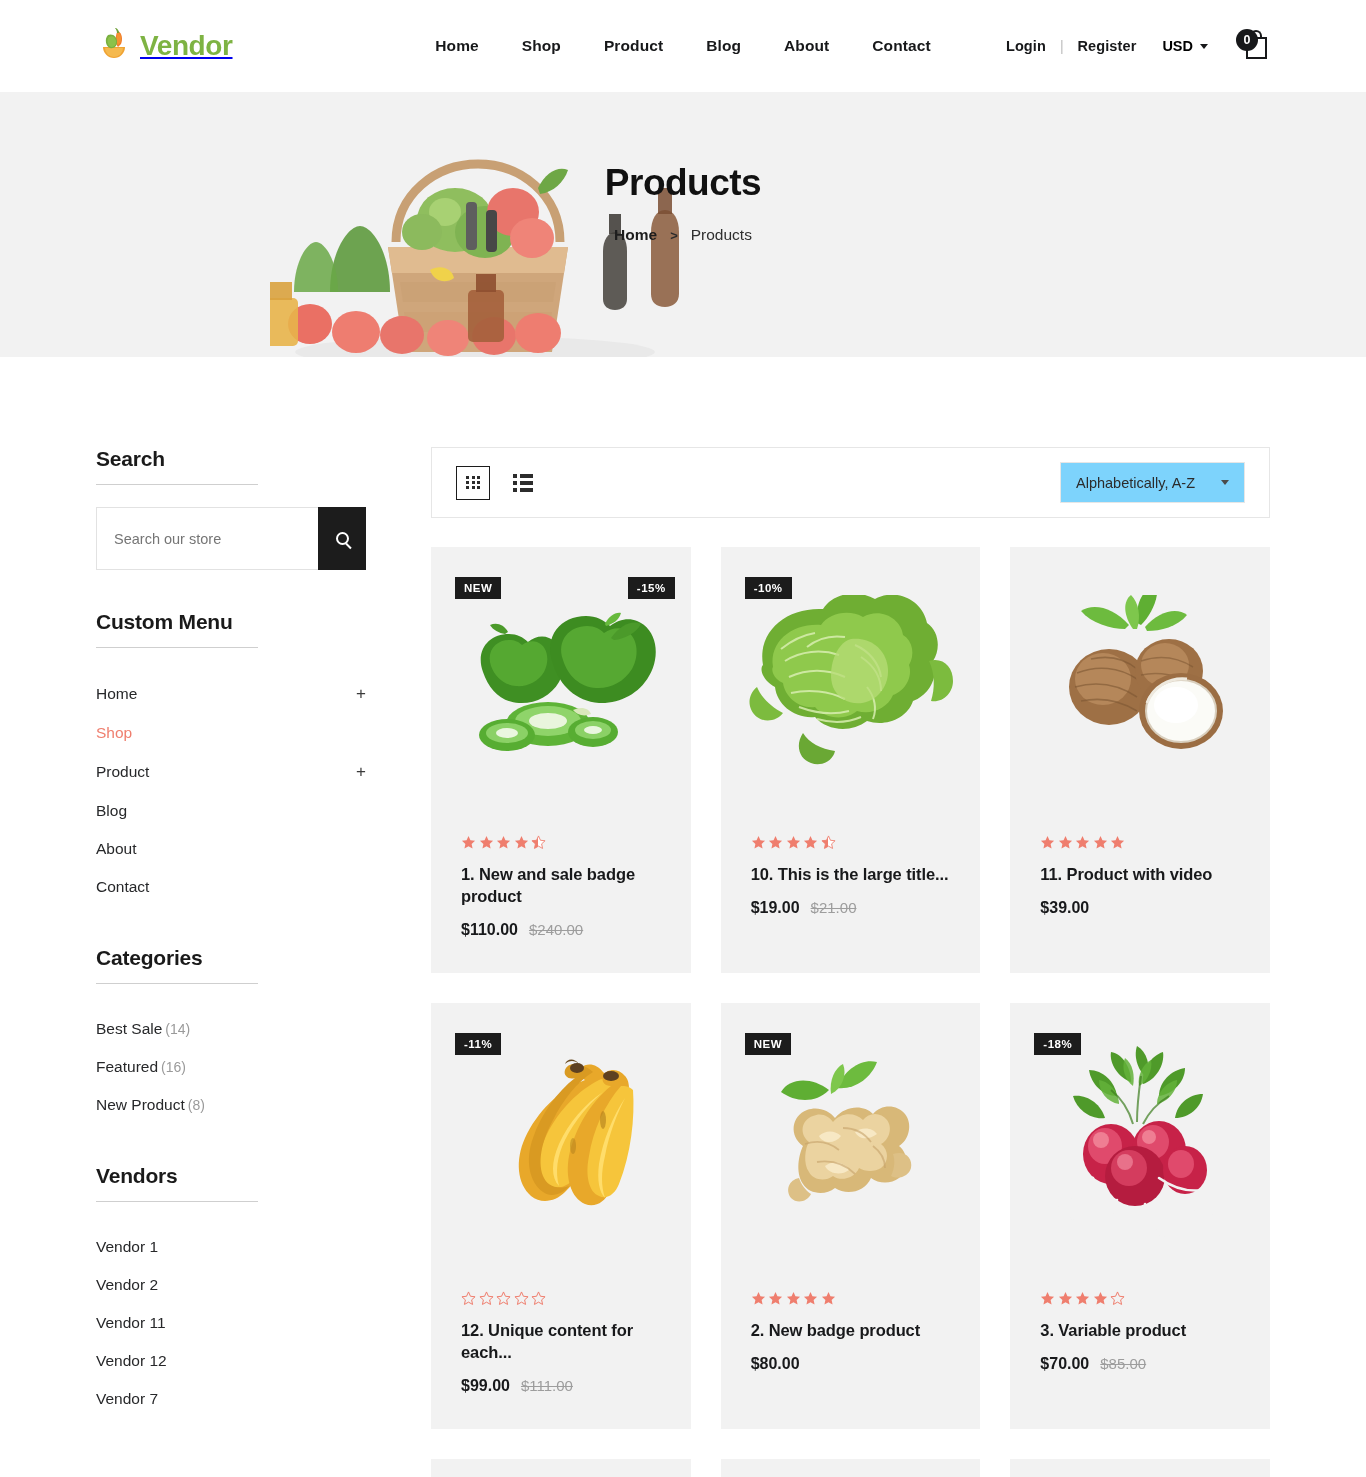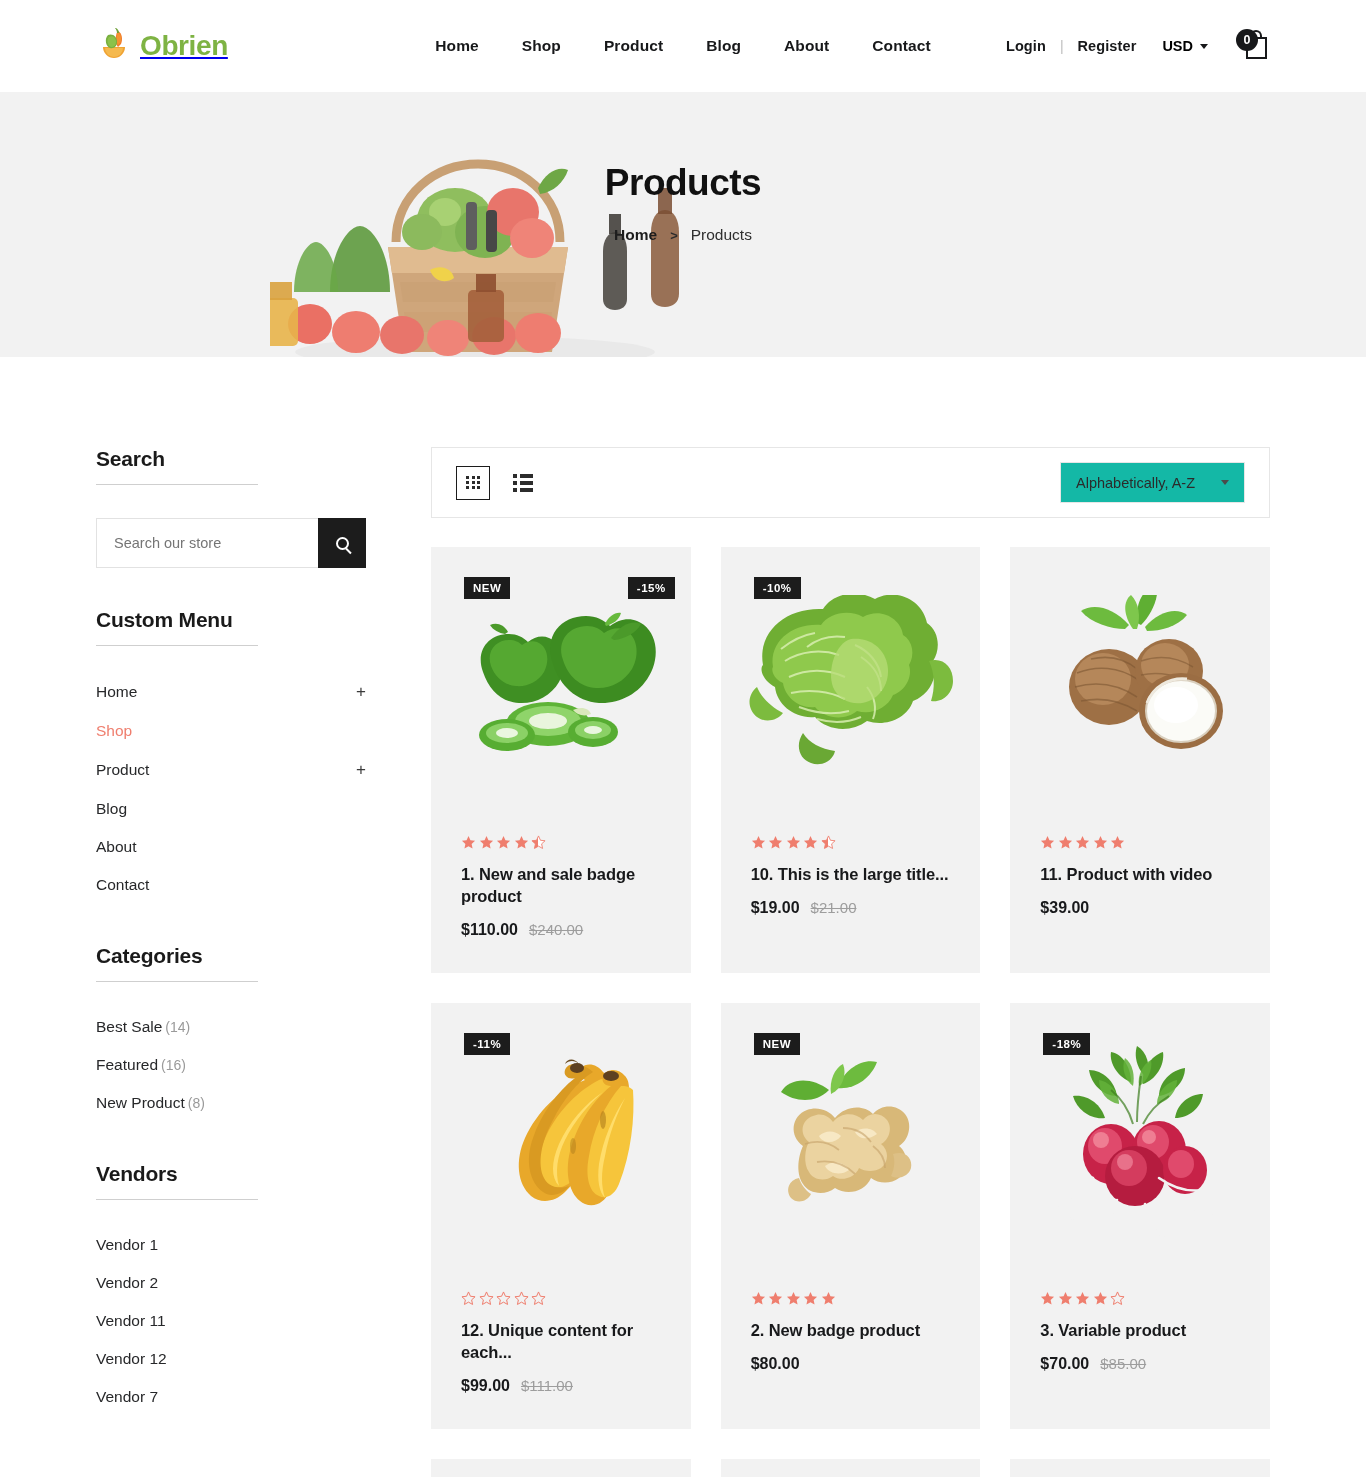--- a/index.html
+++ b/index.html
@@ -99,21 +99,21 @@
   
   .widget { margin-bottom: 0px; }
   .widget + .widget { margin-top: 40px; }
   .widget-title {
     font-size: 21px; font-weight: bold; color: #1a1a1a;
     letter-spacing: -0.2px; font-family: "Liberation Sans", sans-serif;
   }
   .widget-rule {
     width: 162px; height: 1px; background: #cfcfcf; margin-top: 13px;
   }
-  .search-row { display: flex; margin-top: 33px; height: 50px; width: 270px; }
+  .search-row { display: flex; margin-top: 22px; height: 63px; width: 270px; }
   .search-input {
     flex: 1; border: 1px solid #e2e2e2; border-right: none;
     padding: 0 17px; font-size: 14.5px; color: #8d8d8d;
     font-family: "Liberation Sans", sans-serif; outline: none; background: #fff;
   }
   .search-btn {
     width: 48px; background: #1c1c1c; border: none; cursor: pointer;
     display: flex; align-items: center; justify-content: center;
   }
   .mag { width: 13px; height: 13px; border: 2px solid #fff; border-radius: 50%; position: relative; }
@@ -154,21 +154,21 @@
   .grid-ico i { display: block; width: 3px; height: 3px; background: #2c2c2c; }
   .list-ico { display: flex; flex-direction: column; gap: 3px; }
   .list-ico i { display: flex; align-items: center; gap: 3px; }
   .list-ico i::before { content: ""; width: 4px; height: 4px; background: #2c2c2c; }
   .list-ico i::after { content: ""; width: 13px; height: 4px; background: #2c2c2c; }
 
   .sort-select {
     border: 1px solid #e6e6e6; height: 41px; min-width: 185px;
     display: flex; align-items: center; justify-content: space-between;
     padding: 0 15px; font-size: 14.5px; color: #2b2b2b; cursor: pointer;
-    background: #14b8a6;
+    background: #7dd3fc;
   }
   .sort-caret {
     width: 0; height: 0; border-left: 4.5px solid transparent;
     border-right: 4.5px solid transparent; border-top: 5.5px solid #4b4b4b;
     margin-left: 14px;
   }
 
   
   .grid {
     display: grid; grid-template-columns: repeat(3, 1fr);
@@ -180,21 +180,21 @@
     display: flex; align-items: center; justify-content: center;
     background: #f2f2f2;
   }
   .badge {
     position: absolute; top: 30px;
     background: #1c1c1c; color: #fff;
     font-size: 11.5px; font-weight: bold; letter-spacing: 0.5px;
     padding: 5px 9px;
     z-index: 4;
   }
-  .badge.left { left: 33px; }
+  .badge.left { left: 24px; }
   .badge.right { right: 16px; }
   .card-body { padding: 18px 30px 34px 30px; }
   .stars { display: flex; gap: 2.5px; margin-bottom: 14px; }
   .star { width: 15px; height: 15px; display: block; }
   .card-title {
     font-size: 16.5px; font-weight: bold; color: #18191b;
     line-height: 1.33; letter-spacing: -0.1px; margin-bottom: 13px;
     font-family: "Liberation Sans", sans-serif;
   }
   .prices { display: flex; align-items: flex-start; gap: 11px; }
@@ -213,21 +213,21 @@
       <svg viewBox="0 0 40 40" width="40" height="40">
         <path d="M7 21 h22 a11 11 0 0 1 -22 0 z" fill="#f0a333"></path>
         <path d="M9 22 h18 a9 9 0 0 1 -18 0 z" fill="#f5b94e"></path>
         <path d="M22 5 c4 2 5 8 3 13 l-3 3 -2 -3 c-1 -5 0 -11 2 -13 z" fill="#f07c2a"></path>
         <path d="M22 6 c3 2 4 7 2 11 l-2 2 -1 -2 c-1 -4 0 -9 1 -11 z" fill="#f59331"></path>
         <path d="M12 9 c5 -2 9 2 9 7 c0 4 -3 7 -7 6 c-4 -1 -6 -9 -2 -13 z" fill="#79b03f"></path>
         <path d="M13 11 c4 -2 7 1 7 5 c0 3 -2 5 -5 5 c-3 -1 -5 -7 -2 -10 z" fill="#8cc24a"></path>
         <path d="M20 2 c2 1 3 3 3 5 l-2 0 c0 -2 -1 -4 -2 -5 z" fill="#6da038"></path>
       </svg>
     </span>
-    <span class="brand-name">Obrien</span>
+    <span class="brand-name">Vendor</span>
   </a>
 
   <nav class="main-nav">
     <a href="#">Home</a>
     <a href="#">Shop</a>
     <a href="#">Product</a>
     <a href="#">Blog</a>
     <a href="#">About</a>
     <a href="#">Contact</a>
   </nav>

